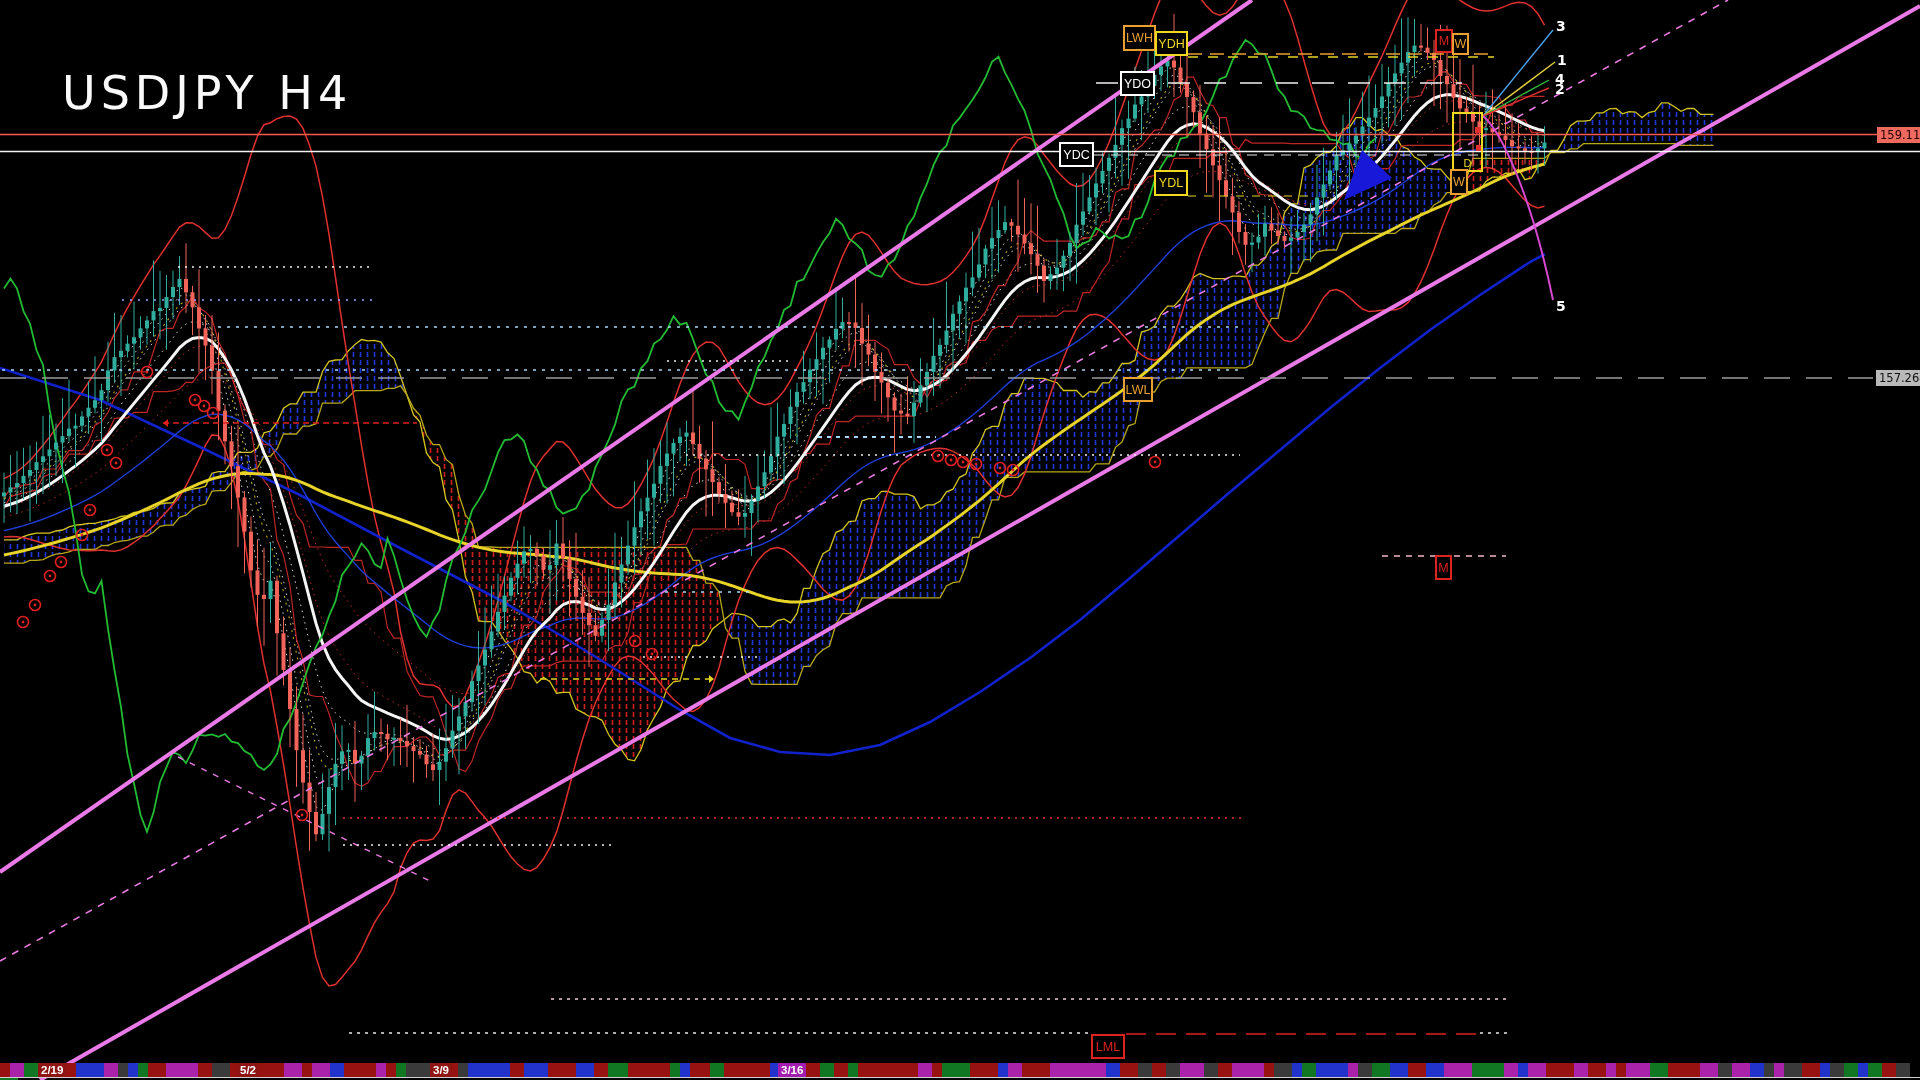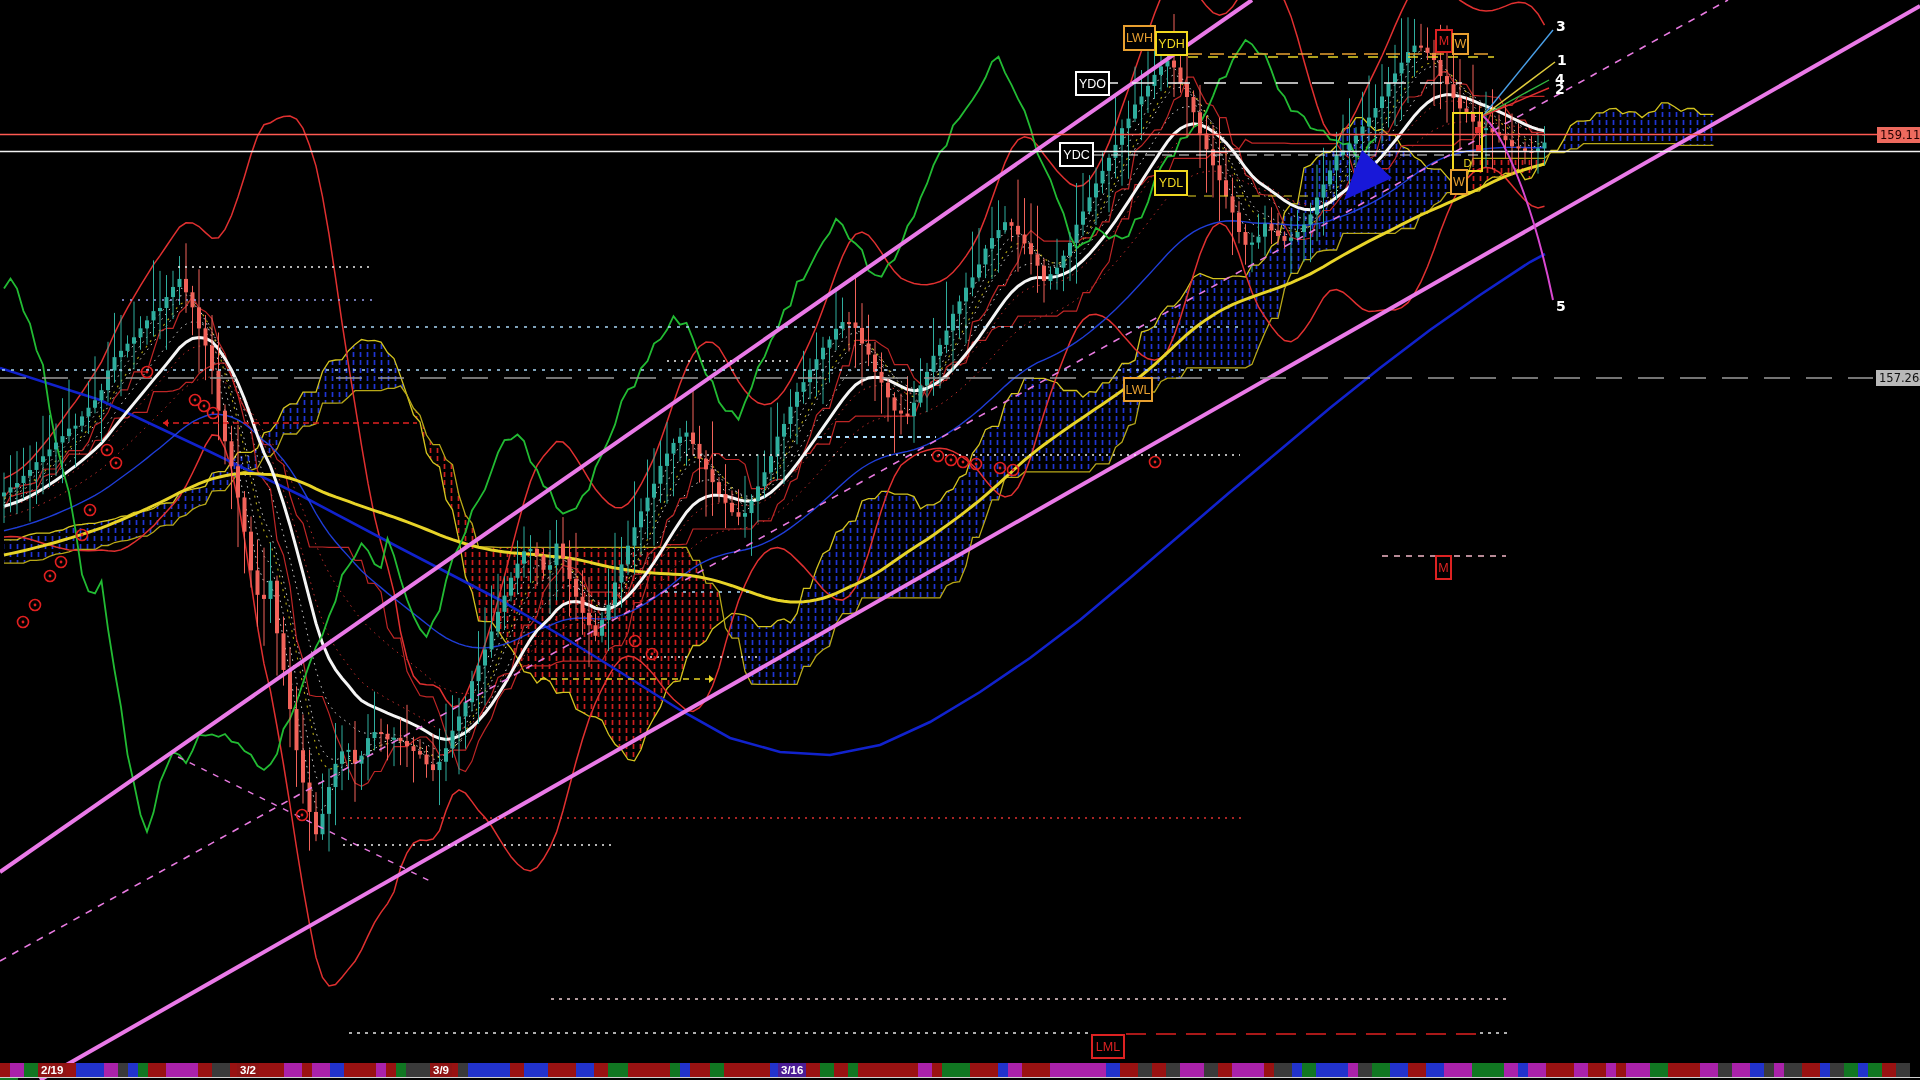--- a/index.html
+++ b/index.html
@@ -606,28 +606,29 @@
       <circle cx="1155" cy="462" r="1.4" fill="#e02020"></circle>
       <circle cx="635" cy="641" r="5.5" fill="none" stroke="#e02020" stroke-width="1.6"></circle>
       <circle cx="635" cy="641" r="1.4" fill="#e02020"></circle>
       <circle cx="652" cy="654" r="5.5" fill="none" stroke="#e02020" stroke-width="1.6"></circle>
       <circle cx="652" cy="654" r="1.4" fill="#e02020"></circle>
       <rect x="1475" y="127" width="6" height="6" fill="#e03030"></rect>
       <rect x="1476" y="145" width="6" height="6" fill="#e03030"></rect>
       <polygon points="1344,200 1362,150 1392,178" fill="#1818d8"></polygon>
     </svg>
 
+  <div id="title">USDJPY H4</div>
 
   <div class="obox" style="left:1123px;top:25px;width:33px;height:26px;--c:#e8a030">
       <span>LWH</span>
     </div>
   <div class="obox" style="left:1155px;top:31px;width:33px;height:25px;--c:#f0d820">
       <span>YDH</span>
     </div>
-  <div class="obox" style="left:1075px;top:71px;width:35px;height:25px;--c:#ffffff">
+  <div class="obox" style="left:1120px;top:71px;width:35px;height:25px;--c:#ffffff">
       <span>YDO</span>
     </div>
   <div class="obox" style="left:1059px;top:142px;width:35px;height:25px;--c:#ffffff">
       <span>YDC</span>
     </div>
   <div class="obox" style="left:1154px;top:170px;width:34px;height:26px;--c:#f0d820">
       <span>YDL</span>
     </div>
   <div class="obox" style="left:1123px;top:377px;width:30px;height:25px;--c:#e8a030">
       <span>LWL</span>
@@ -656,16 +657,16 @@
 
   <div class="fanlabel" style="left:1556px;top:18px"><span>3</span></div>
   <div class="fanlabel" style="left:1557px;top:52px"><span>1</span></div>
   <div class="fanlabel" style="left:1555px;top:71px"><span>4</span></div>
   <div class="fanlabel" style="left:1555px;top:81px"><span>2</span></div>
   <div class="fanlabel" style="left:1556px;top:298px"><span>5</span></div>
 
   <div id="strip"><i style="width:10px;background:#991212"></i><i style="width:14px;background:#aa22aa"></i><i style="width:14px;background:#117722"></i><i style="width:14px;background:#2233cc"></i><i style="width:14px;background:#2233cc"></i><i style="width:10px;background:#991212"></i><i style="width:14px;background:#2233cc"></i><i style="width:14px;background:#2233cc"></i><i style="width:14px;background:#aa22aa"></i><i style="width:10px;background:#3a3a3a"></i><i style="width:10px;background:#2233cc"></i><i style="width:10px;background:#117722"></i><i style="width:18px;background:#991212"></i><i style="width:14px;background:#aa22aa"></i><i style="width:18px;background:#aa22aa"></i><i style="width:14px;background:#991212"></i><i style="width:18px;background:#3a3a3a"></i><i style="width:18px;background:#991212"></i><i style="width:18px;background:#991212"></i><i style="width:18px;background:#991212"></i><i style="width:18px;background:#aa22aa"></i><i style="width:10px;background:#991212"></i><i style="width:18px;background:#aa22aa"></i><i style="width:14px;background:#2233cc"></i><i style="width:14px;background:#991212"></i><i style="width:18px;background:#991212"></i><i style="width:10px;background:#aa22aa"></i><i style="width:10px;background:#991212"></i><i style="width:10px;background:#117722"></i><i style="width:14px;background:#3a3a3a"></i><i style="width:18px;background:#3a3a3a"></i><i style="width:10px;background:#aa22aa"></i><i style="width:10px;background:#991212"></i><i style="width:10px;background:#3a3a3a"></i><i style="width:14px;background:#2233cc"></i><i style="width:14px;background:#2233cc"></i><i style="width:14px;background:#2233cc"></i><i style="width:14px;background:#991212"></i><i style="width:10px;background:#2233cc"></i><i style="width:14px;background:#2233cc"></i><i style="width:18px;background:#991212"></i><i style="width:10px;background:#991212"></i><i style="width:18px;background:#2233cc"></i><i style="width:14px;background:#991212"></i><i style="width:10px;background:#117722"></i><i style="width:10px;background:#117722"></i><i style="width:14px;background:#991212"></i><i style="width:14px;background:#991212"></i><i style="width:14px;background:#991212"></i><i style="width:10px;background:#117722"></i><i style="width:10px;background:#2233cc"></i><i style="width:10px;background:#991212"></i><i style="width:10px;background:#991212"></i><i style="width:14px;background:#117722"></i><i style="width:18px;background:#991212"></i><i style="width:10px;background:#991212"></i><i style="width:18px;background:#991212"></i><i style="width:14px;background:#2233cc"></i><i style="width:18px;background:#117722"></i><i style="width:18px;background:#991212"></i><i style="width:14px;background:#117722"></i><i style="width:14px;background:#991212"></i><i style="width:10px;background:#117722"></i><i style="width:14px;background:#991212"></i><i style="width:18px;background:#991212"></i><i style="width:10px;background:#991212"></i><i style="width:18px;background:#991212"></i><i style="width:14px;background:#aa22aa"></i><i style="width:10px;background:#991212"></i><i style="width:14px;background:#117722"></i><i style="width:14px;background:#117722"></i><i style="width:18px;background:#991212"></i><i style="width:10px;background:#991212"></i><i style="width:10px;background:#2233cc"></i><i style="width:14px;background:#aa22aa"></i><i style="width:18px;background:#991212"></i><i style="width:10px;background:#991212"></i><i style="width:14px;background:#aa22aa"></i><i style="width:14px;background:#aa22aa"></i><i style="width:14px;background:#aa22aa"></i><i style="width:14px;background:#aa22aa"></i><i style="width:14px;background:#2233cc"></i><i style="width:18px;background:#991212"></i><i style="width:14px;background:#3a3a3a"></i><i style="width:14px;background:#991212"></i><i style="width:14px;background:#3a3a3a"></i><i style="width:14px;background:#aa22aa"></i><i style="width:10px;background:#aa22aa"></i><i style="width:14px;background:#3a3a3a"></i><i style="width:14px;background:#991212"></i><i style="width:18px;background:#aa22aa"></i><i style="width:14px;background:#aa22aa"></i><i style="width:10px;background:#991212"></i><i style="width:18px;background:#3a3a3a"></i><i style="width:10px;background:#2233cc"></i><i style="width:14px;background:#117722"></i><i style="width:14px;background:#2233cc"></i><i style="width:18px;background:#2233cc"></i><i style="width:10px;background:#aa22aa"></i><i style="width:14px;background:#3a3a3a"></i><i style="width:18px;background:#117722"></i><i style="width:18px;background:#2233cc"></i><i style="width:18px;background:#991212"></i><i style="width:18px;background:#2233cc"></i><i style="width:14px;background:#aa22aa"></i><i style="width:14px;background:#aa22aa"></i><i style="width:14px;background:#117722"></i><i style="width:18px;background:#117722"></i><i style="width:14px;background:#aa22aa"></i><i style="width:10px;background:#2233cc"></i><i style="width:18px;background:#aa22aa"></i><i style="width:18px;background:#991212"></i><i style="width:10px;background:#991212"></i><i style="width:14px;background:#aa22aa"></i><i style="width:18px;background:#991212"></i><i style="width:10px;background:#aa22aa"></i><i style="width:10px;background:#991212"></i><i style="width:10px;background:#aa22aa"></i><i style="width:14px;background:#aa22aa"></i><i style="width:18px;background:#117722"></i><i style="width:14px;background:#991212"></i><i style="width:18px;background:#991212"></i><i style="width:18px;background:#aa22aa"></i><i style="width:14px;background:#3a3a3a"></i><i style="width:18px;background:#aa22aa"></i><i style="width:14px;background:#2233cc"></i><i style="width:10px;background:#3a3a3a"></i><i style="width:10px;background:#aa22aa"></i><i style="width:18px;background:#3a3a3a"></i><i style="width:18px;background:#991212"></i><i style="width:10px;background:#2233cc"></i><i style="width:14px;background:#3a3a3a"></i><i style="width:14px;background:#117722"></i><i style="width:10px;background:#2233cc"></i><i style="width:14px;background:#117722"></i><i style="width:14px;background:#991212"></i><i style="width:14px;background:#3a3a3a"></i><i style="width:18px;background:#117722"></i></div>
   <div id="stripline"></div>
   <div class="datelabel" style="left:38px;top:1063px;background:#8f1414"><span>2/19</span></div>
-  <div class="datelabel" style="left:237px;top:1063px;background:#8f1414"><span>3/2</span></div>
+  <div class="datelabel" style="left:237px;top:1063px;background:#8f1414"><span>5/2</span></div>
   <div class="datelabel" style="left:430px;top:1063px;background:#8f1414"><span>3/9</span></div>
-  <div class="datelabel" style="left:778px;top:1063px;background:#4c1d95"><span>3/16</span></div>
+  <div class="datelabel" style="left:778px;top:1063px;background:#a21caf"><span>3/16</span></div>
 </div>
 
 </body></html>

